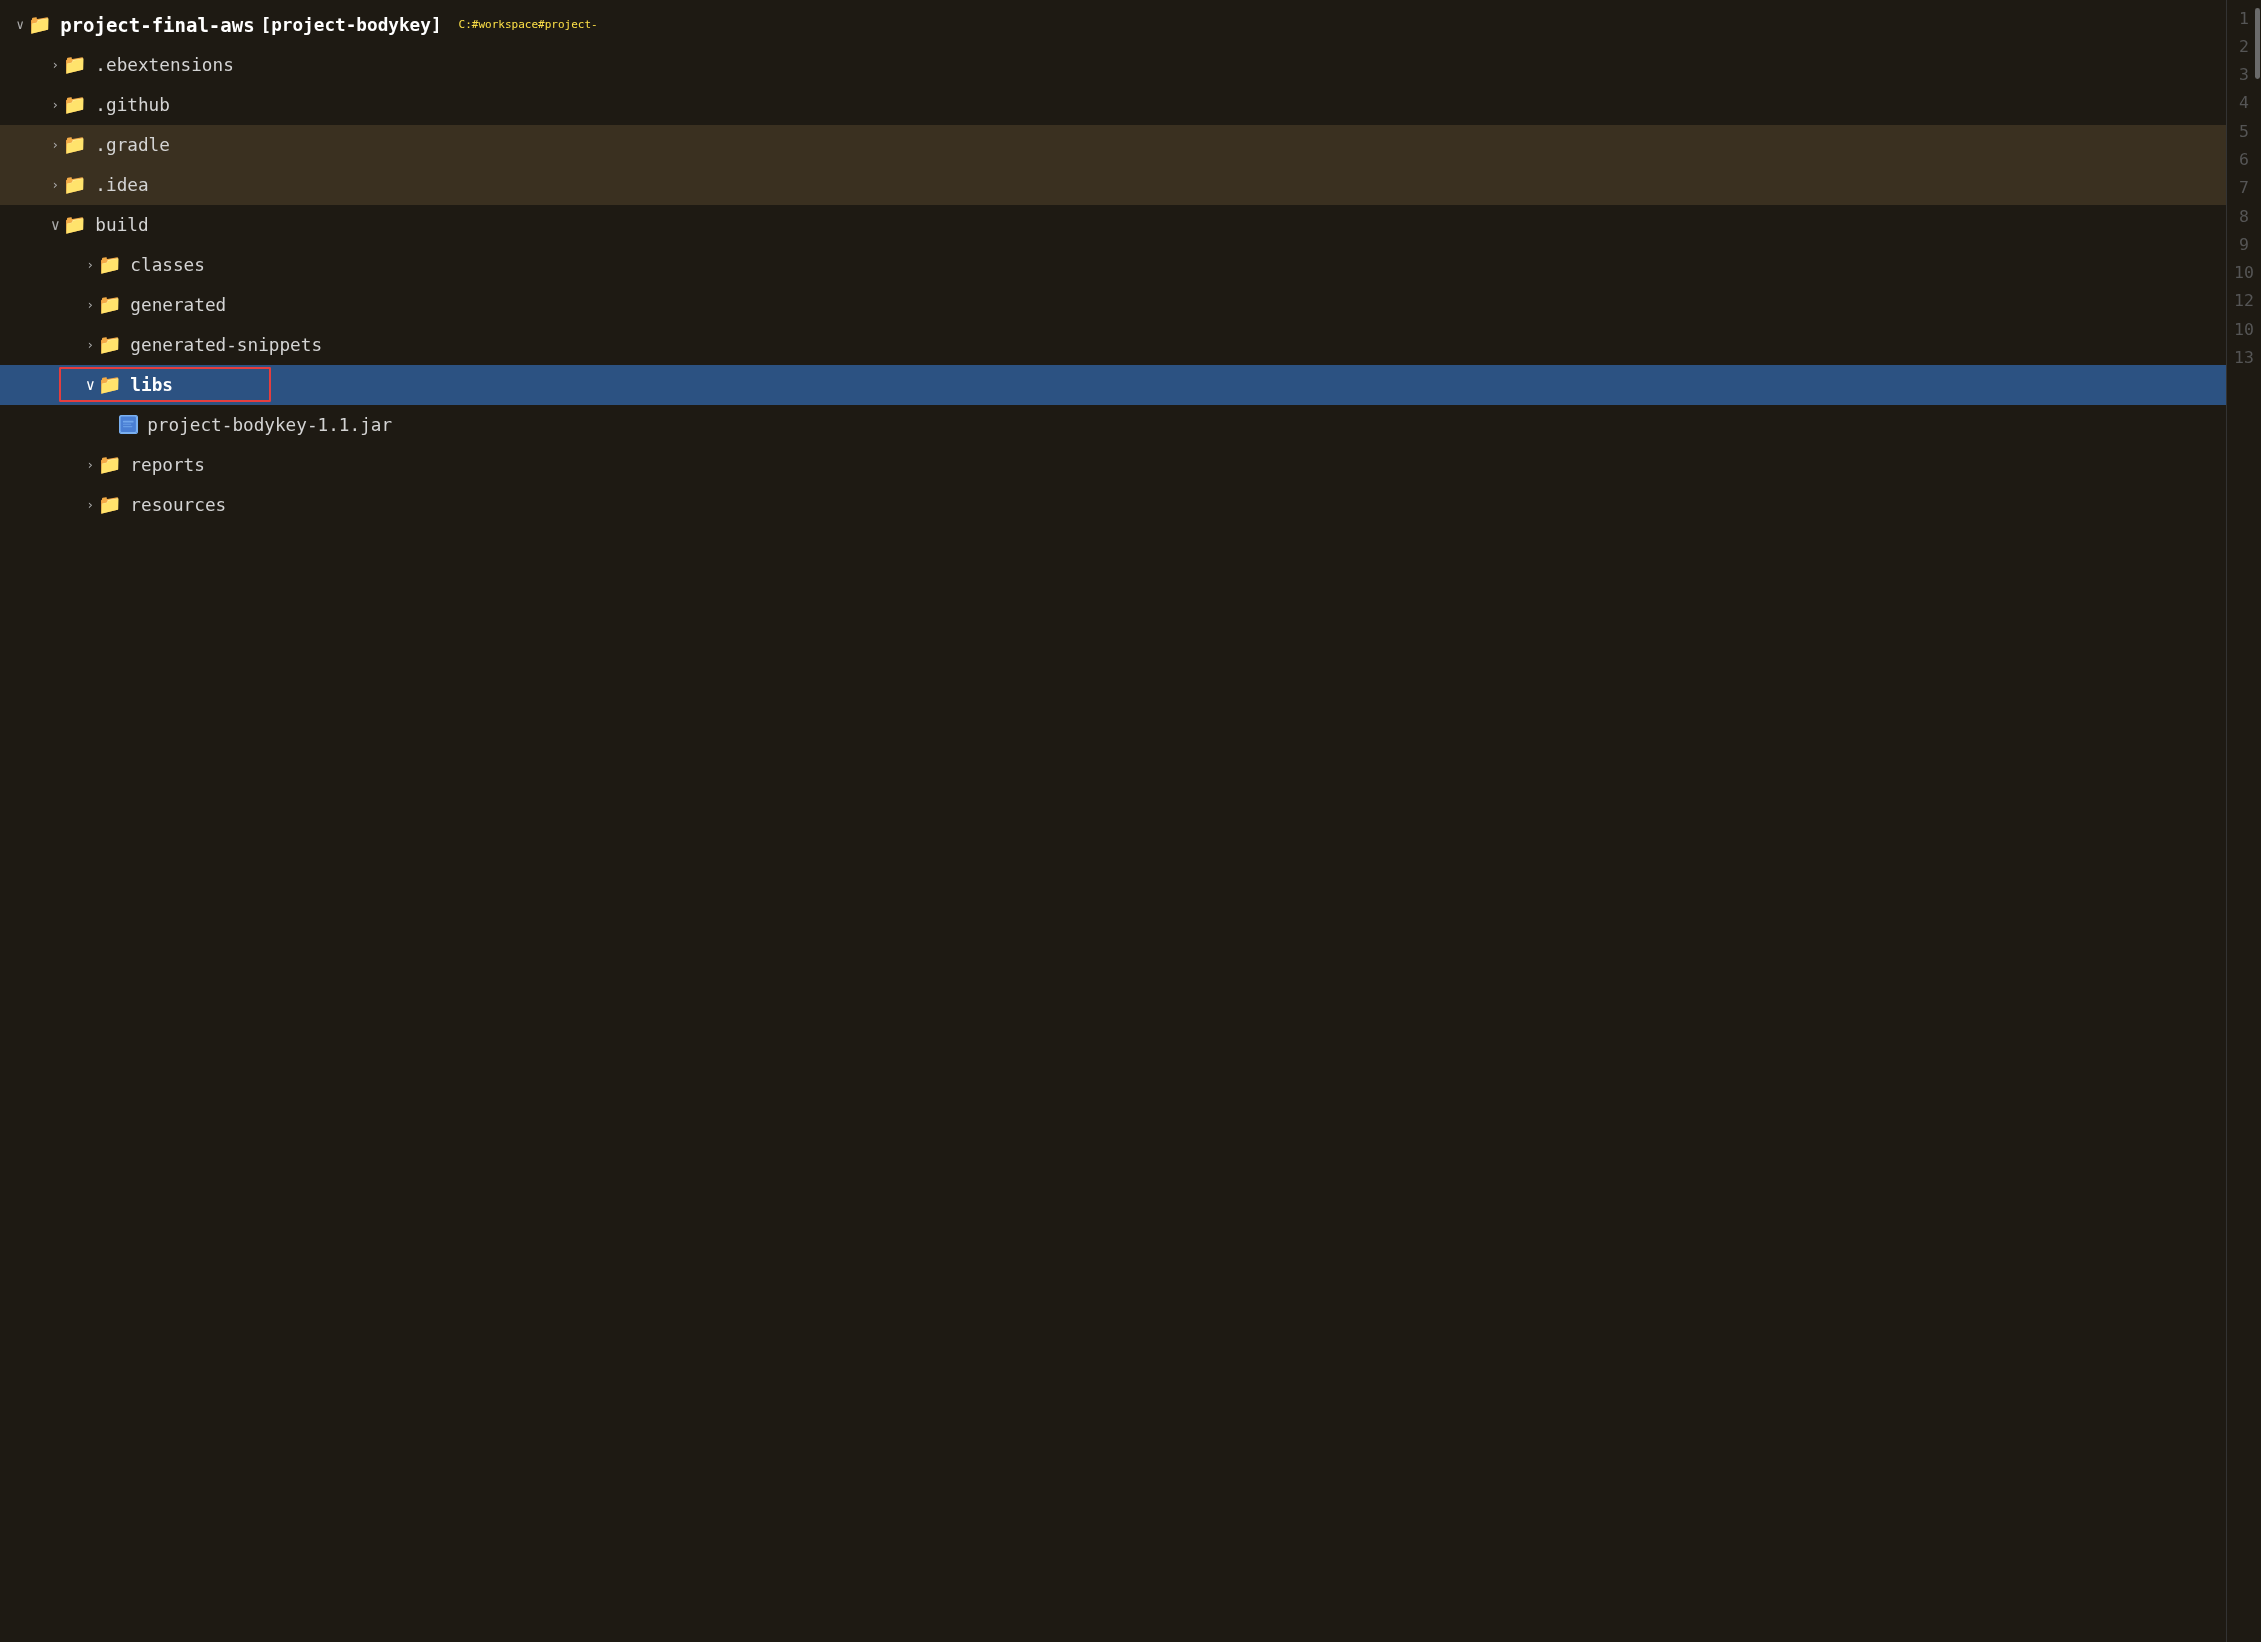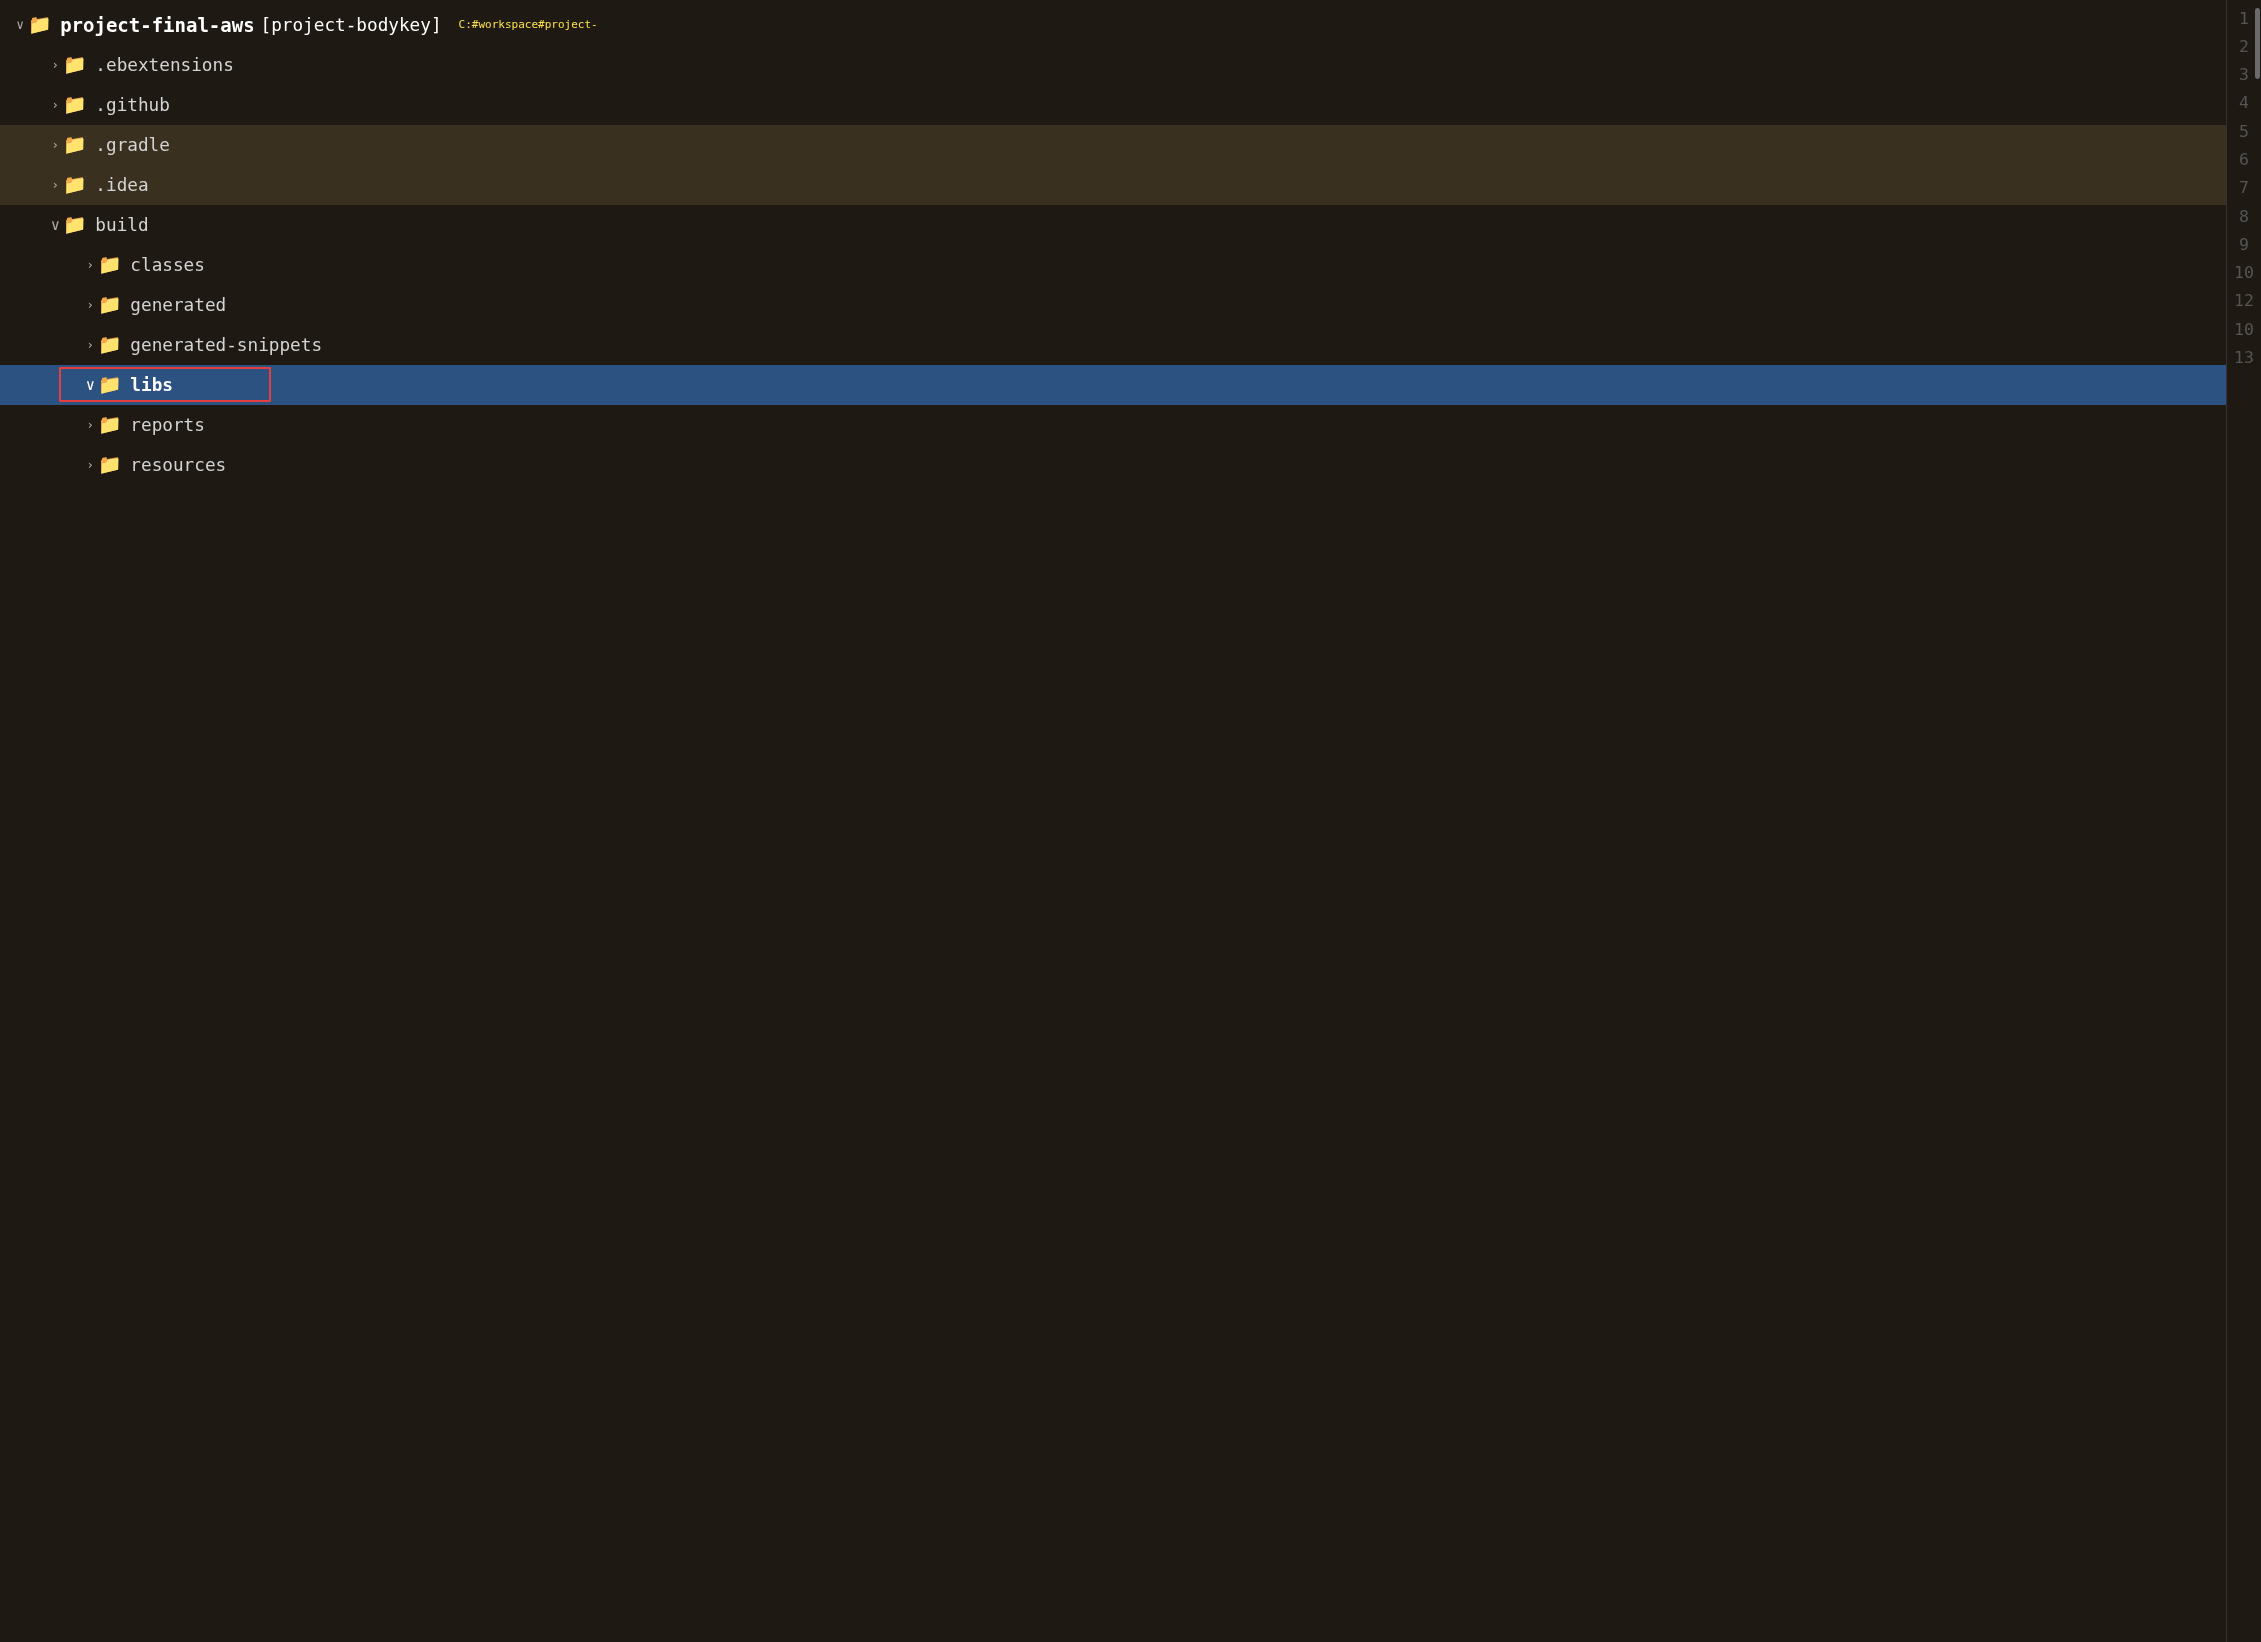--- a/index.html
+++ b/index.html
@@ -132,21 +132,21 @@
       color: #d4d4d4;
     }
 
     .item-label.project-name {
       font-weight: bold;
       font-size: 19px;
       color: #ffffff;
     }
 
     .item-label.branch {
-      font-weight: normal;
+      font-weight: bold;
       color: #ffffff;
       margin-left: 5.9px;
     }
 
     .item-label.path {
       color: #fde047;
       font-size: 11px;
       margin-left: 17px;
     }
 
@@ -254,20 +254,33 @@
     </div>
 
     <div class="tree-item selected indent-3" style="position:relative;">
       <span class="chevron" style="color:#fff;font-size:15.3px;">∨</span>
       <span class="folder-icon" style="color:#d4956a;">📁</span>
       <span class="item-label selected">libs</span>
 
       <div class="red-highlight"></div>
     </div>
 
+    <div class="tree-item indent-4">
+      <div class="jar-icon-wrapper">
+        <div class="jar-icon">
+          <svg width="16.5" height="16.5" viewBox="0 0 28 28" xmlns="http://www.w3.org/2000/svg">
+            <rect width="28" height="28" rx="3" fill="#4a7fd4" stroke="#7ab0f0" stroke-width="2"></rect>
+            <rect x="5" y="8" width="18" height="3" rx="1" fill="#7ab0f0" opacity="0.8"></rect>
+            <rect x="5" y="13" width="14" height="2" rx="1" fill="#7ab0f0" opacity="0.6"></rect>
+            <rect x="5" y="17" width="16" height="2" rx="1" fill="#7ab0f0" opacity="0.6"></rect>
+          </svg>
+        </div>
+      </div>
+      <span class="item-label">project-bodykey-1.1.jar</span>
+    </div>
 
     <div class="tree-item indent-3">
       <span class="chevron">›</span>
       <span class="folder-icon">📁</span>
       <span class="item-label">reports</span>
     </div>
 
     <div class="tree-item indent-3">
       <span class="chevron">›</span>
       <span class="folder-icon">📁</span>

